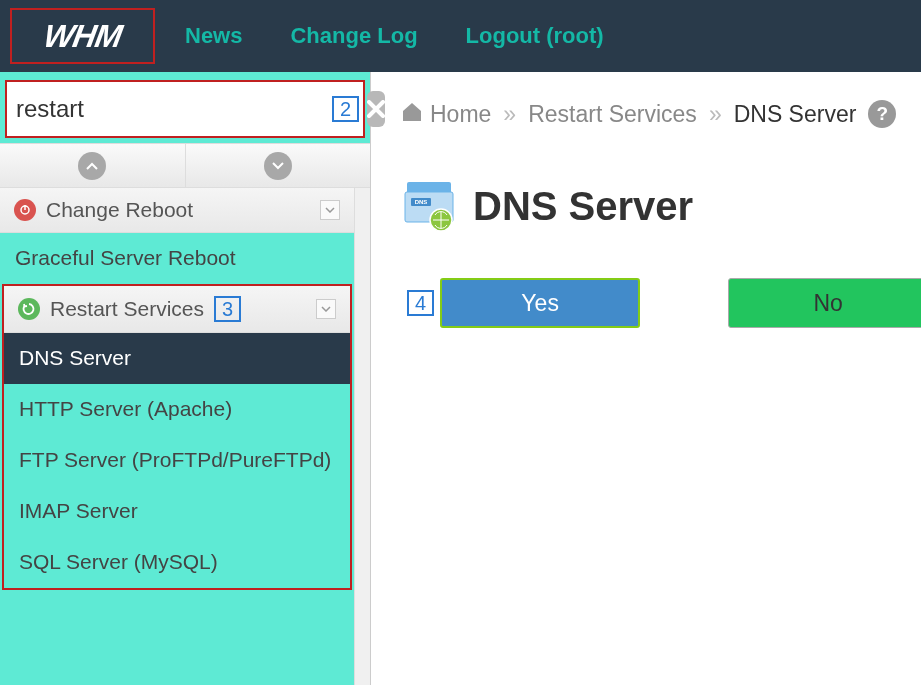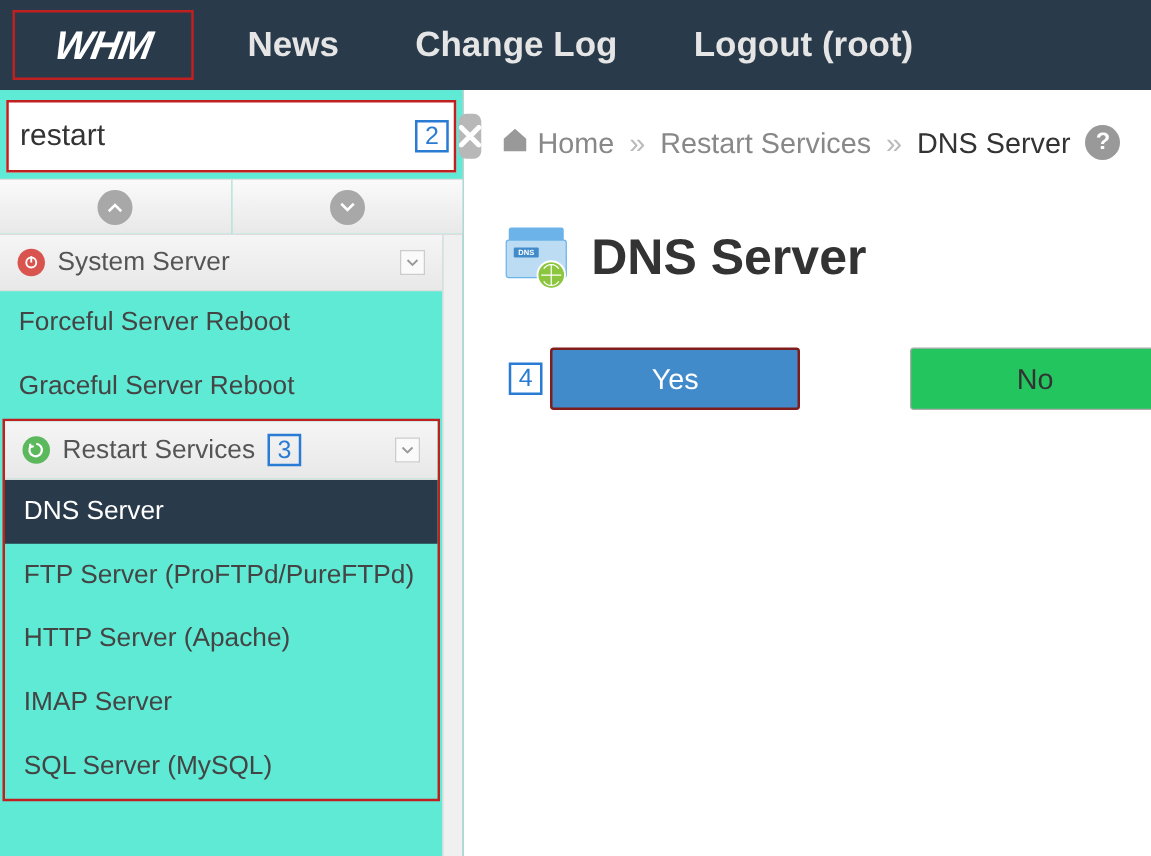--- a/index.html
+++ b/index.html
@@ -32,26 +32,25 @@
     }
     .logo-text {
       color: white;
       font-size: 32px;
       font-weight: bold;
       font-style: italic;
       letter-spacing: -1px;
       transform: skewX(-10deg);
     }
     .nav-link {
-      color: #e5e5e5;
-      font-size: 28px;
+      color: #14b8a6;
+      font-size: 22px;
       font-weight: bold;
       margin-right: 48px;
       cursor: pointer;
-      margin-left: 13px;
     }
     .main {
       display: flex;
       height: calc(100% - 72px);
     }
     .sidebar {
       width: 371px;
       border-right: 1px solid #ccc;
       background: #5eead4;
       display: flex;
@@ -254,21 +253,21 @@
       font-size: 23px;
       border-radius: 3px;
       cursor: pointer;
       display: flex;
       align-items: center;
       justify-content: center;
     }
     .btn-yes {
       background: #428bca;
       color: white;
-      border: 2px solid #7f1d1d;
+      border: 2px solid #84cc16;
       margin-left: 6px;
     }
     .btn-no {
       background: #22c55e;
       color: #333;
       border: 1px solid #aaa;
       margin-left: 88px;
     }
     .scrollbar-track {
       width: 16px;
@@ -320,49 +319,48 @@
     <div style="display:flex; flex:1; overflow:hidden;">
       <div class="section-list">
 
         <div class="section-header">
           <span class="icon icon-red">
             <svg width="12" height="12" viewBox="0 0 12 12">
                 <circle cx="6" cy="6" r="4" stroke="white" stroke-width="1.5" fill="none"></circle>
                 <line x1="6" y1="1" x2="6" y2="6" stroke="white" stroke-width="1.5"></line>
               </svg>
           </span>
-          <span>System Server</span>
+          <span>Change Reboot</span>
           <span class="chevron">
             <svg width="10" height="6" viewBox="0 0 10 6">
                 <path d="M1 1 L5 5 L9 1" stroke="#999" stroke-width="1.5" fill="none"></path>
               </svg>
           </span>
         </div>
-        <div class="menu-item">Forceful Server Reboot</div>
         <div class="menu-item">Graceful Server Reboot</div>
 
         <div class="section-highlighted">
           <div class="section-header">
             <span class="icon icon-green">
               <svg width="14" height="14" viewBox="0 0 14 14">
                   <path d="M7 2 A5 5 0 1 1 2.5 4" stroke="white" stroke-width="1.8" fill="none"></path>
                   <path d="M2 2 L2.5 4.5 L5 4" stroke="white" stroke-width="1.8" fill="none"></path>
                 </svg>
             </span>
             <span>Restart Services</span>
             <span class="annotation-box" style="margin-left:10px;">3</span>
             <span class="chevron">
               <svg width="10" height="6" viewBox="0 0 10 6">
                   <path d="M1 1 L5 5 L9 1" stroke="#999" stroke-width="1.5" fill="none"></path>
                 </svg>
             </span>
           </div>
           <div class="menu-item active">DNS Server</div>
+          <div class="menu-item">HTTP Server (Apache)</div>
           <div class="menu-item">FTP Server (ProFTPd/PureFTPd)</div>
-          <div class="menu-item">HTTP Server (Apache)</div>
           <div class="menu-item">IMAP Server</div>
           <div class="menu-item">SQL Server (MySQL)</div>
         </div>
       </div>
       <div class="scrollbar-track"></div>
     </div>
   </div>
 
   <div class="content">
     <div class="breadcrumb">

